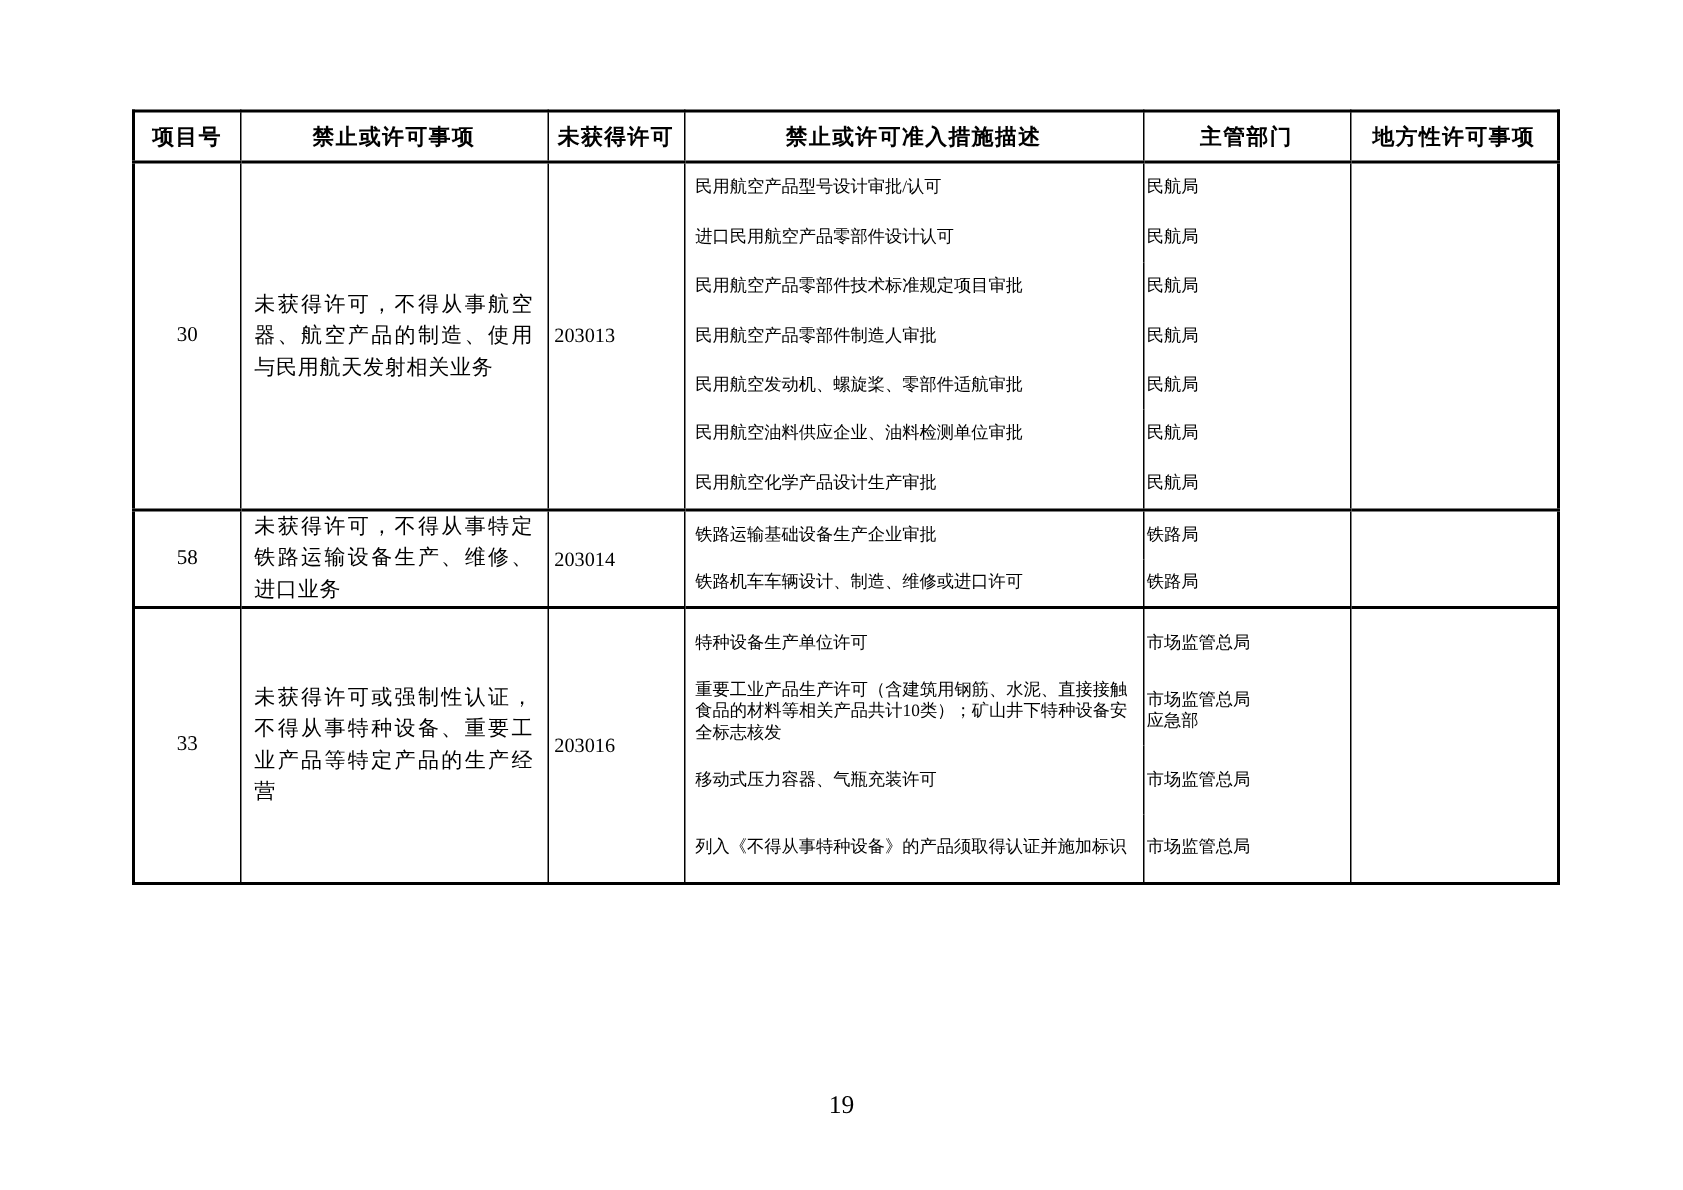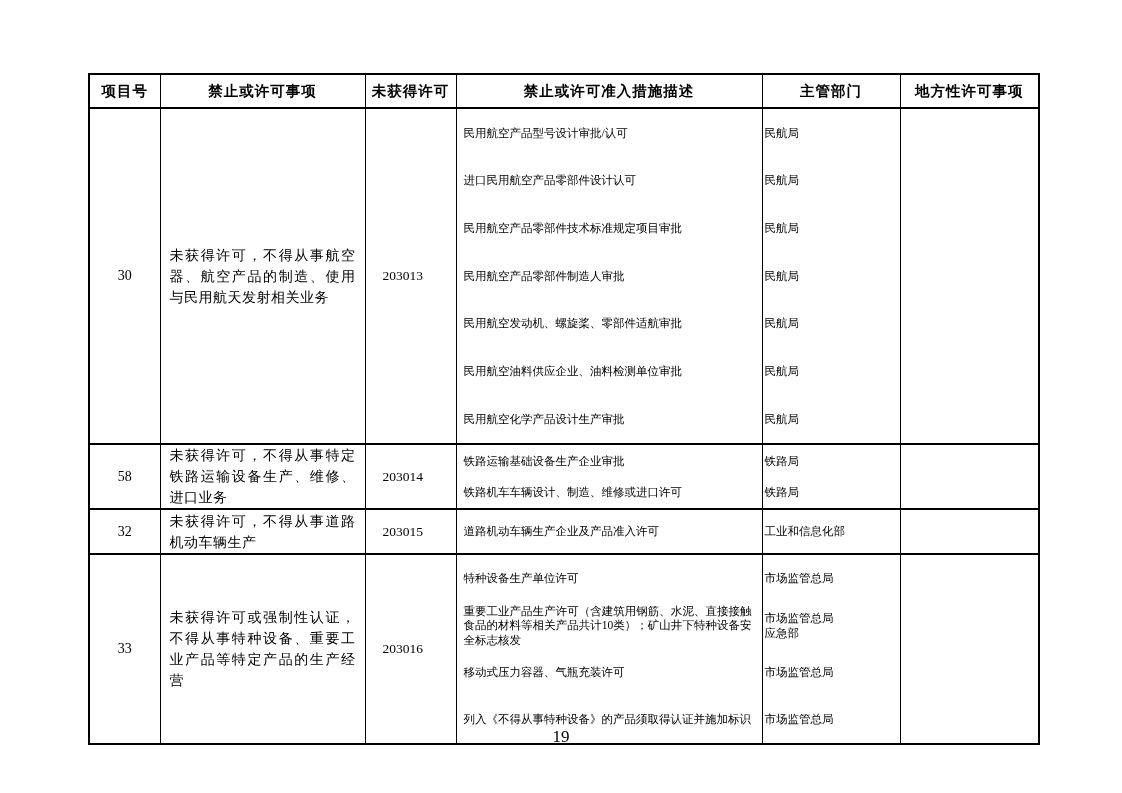--- a/index.html
+++ b/index.html
@@ -26,28 +26,28 @@
     height:34px;
     font-size:14.5px;
     font-weight:bold;
     text-align:center;
     vertical-align:middle;
     padding:0 2px;
     border-bottom-width:2px;
     letter-spacing:1px;
   }
   .access-table tbody td { border-top-width:2px; vertical-align:middle; }
-  tbody tr:nth-child(1) > td { height:336px; }
+  tbody tr:nth-child(1) > td { height:232px; }
   tbody tr:nth-child(2) > td { height:60px; }
   tbody tr:nth-child(3) > td { height:45px; }
   tbody tr:nth-child(4) > td { height:190px; }
 
   .c-num  { text-align:center; font-size:14px; }
   .c-item { font-size:14px; line-height:21px; padding:0 9px; text-align:justify; letter-spacing:0.5px;margin-left:30px; }
-  .c-code { font-size:13.5px; padding:0 2px 0 17px; }
+  .c-code { font-size:13.5px; padding:0 2px 0 4px; }
   .c-measures { padding:0; vertical-align:top; }
   .c-local { }
 
   .measure-grid {
     display:grid;
     grid-template-columns:306px 1fr;
     grid-auto-rows:1fr;
     height:100%;
     width:100%;
   }
@@ -132,32 +132,20 @@
             <div class="measure-grid">
               <div class="m-desc">铁路运输基础设备生产企业审批</div>
               <div class="m-dept">铁路局</div>
               <div class="m-desc">铁路机车车辆设计、制造、维修或进口许可</div>
               <div class="m-dept">铁路局</div>
             </div>
           </td>
           <td class="c-local"></td>
         </tr>
         <tr>
-          <td class="c-num">32</td>
-          <td class="c-item">未获得许可，不得从事道路机动车辆生产</td>
-          <td class="c-code">203015</td>
-          <td class="c-measures" colspan="2">
-            <div class="measure-grid">
-              <div class="m-desc">道路机动车辆生产企业及产品准入许可</div>
-              <div class="m-dept">工业和信息化部</div>
-            </div>
-          </td>
-          <td class="c-local"></td>
-        </tr>
-        <tr>
           <td class="c-num">33</td>
           <td class="c-item">未获得许可或强制性认证，不得从事特种设备、重要工业产品等特定产品的生产经营</td>
           <td class="c-code">203016</td>
           <td class="c-measures" colspan="2">
             <div class="measure-grid">
               <div class="m-desc">特种设备生产单位许可</div>
               <div class="m-dept">市场监管总局</div>
               <div class="m-desc">重要工业产品生产许可（含建筑用钢筋、水泥、直接接触食品的材料等相关产品共计10类）；矿山井下特种设备安全标志核发</div>
               <div class="m-dept">市场监管总局
 应急部</div>

